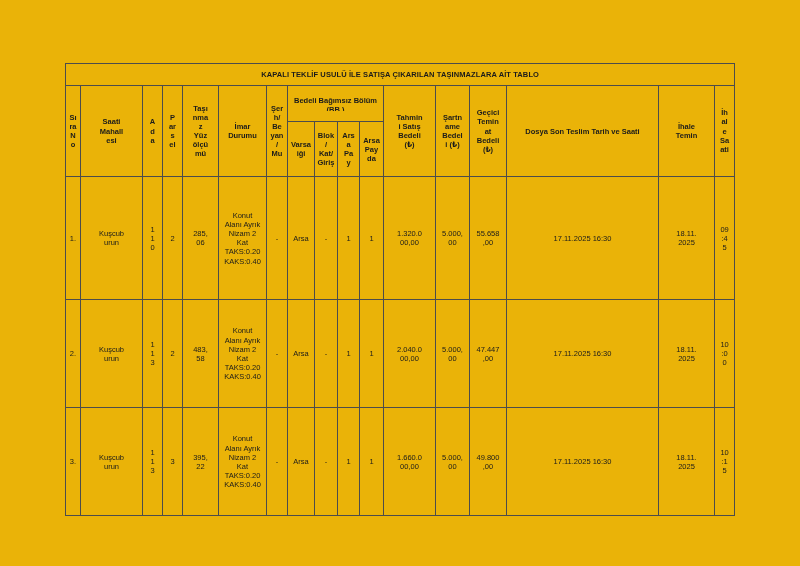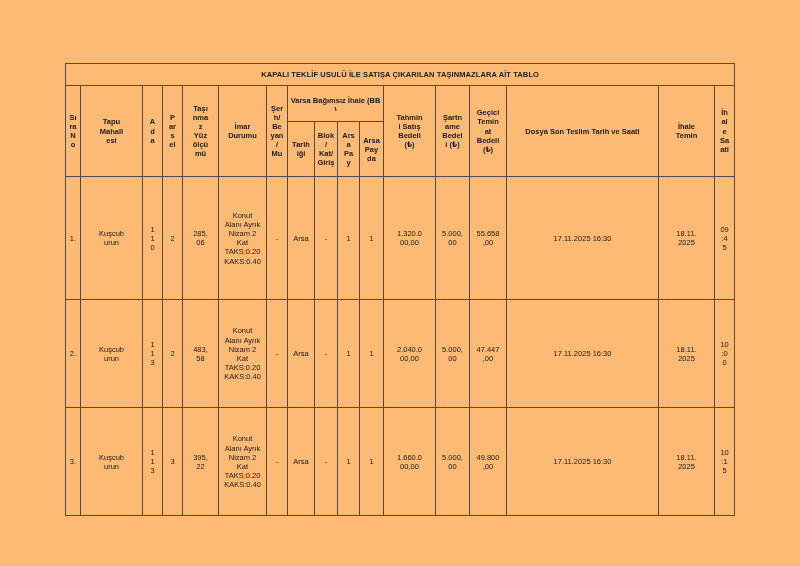--- a/index.html
+++ b/index.html
@@ -1,17 +1,17 @@
 <!DOCTYPE html>
 <html><head>
 <meta charset="utf-8">
 <style>
   html,body { margin:0; padding:0; background:#ffffff; }
   .sheet {
-    position:relative; width:800px; height:566px; background:#fdba74;
+    position:relative; width:800px; height:566px; background:#eab308;
     font-family:"Liberation Sans","DejaVu Sans",sans-serif; overflow:hidden;text-decoration:underline;
   }
   table.doc {
     position:absolute; left:65px; top:63px; width:670px;
     border-collapse:collapse; table-layout:fixed;
   }
   .doc th, .doc td {
     border:1px solid #4c4c4c;
     font-size:7.5px; line-height:1.22; color:#1b1b1b;
     white-space:pre-line; padding:1px 2px;
@@ -55,21 +55,21 @@
     </colgroup>
     <thead>
       <tr>
         <th class="title-cell" colspan="17">KAPALI TEKLİF USULÜ İLE SATIŞA ÇIKARILAN TAŞINMAZLARA AİT TABLO</th>
       </tr>
       <tr>
         <th rowspan="2">Sı
 ra
 N
 o</th>
-        <th rowspan="2" class="al">Tapu
+        <th rowspan="2" class="al">Saati
 Mahall
 esi</th>
         <th rowspan="2">A
 d
 a</th>
         <th rowspan="2">P
 ar
 s
 el</th>
         <th rowspan="2">Taşı
@@ -80,21 +80,21 @@
 mü</th>
         <th rowspan="2" class="al">İmar
 Durumu</th>
         <th rowspan="2" class="al">Şer
 h/
 Be
 yan
 /
 Mu</th>
         <th colspan="4" class="group-cell" style="height:16px">
-          <div class="group-clip">Varsa Bağımsız İhale (BB )</div>
+          <div class="group-clip">Bedeli Bağımsız Bölüm (BB )</div>
         </th>
         <th rowspan="2" class="al">Tahmin
 i Satış
 Bedeli
 (₺)</th>
         <th rowspan="2" class="al">Şartn
 ame
 Bedel
 i (₺)</th>
         <th rowspan="2" class="al">Geçici
@@ -105,21 +105,21 @@
         <th rowspan="2" class="al">Dosya Son Teslim Tarih ve Saati</th>
         <th rowspan="2" class="al">İhale
 Temin</th>
         <th rowspan="2">İh
 al
 e
 Sa
 ati</th>
       </tr>
       <tr class="h-row-sub">
-        <th class="al">Tarih
+        <th class="al">Varsa
 iği</th>
         <th class="al">Blok
 /
 Kat/
 Giriş</th>
         <th class="al">Ars
 a
 Pa
 y</th>
         <th class="al">Arsa

